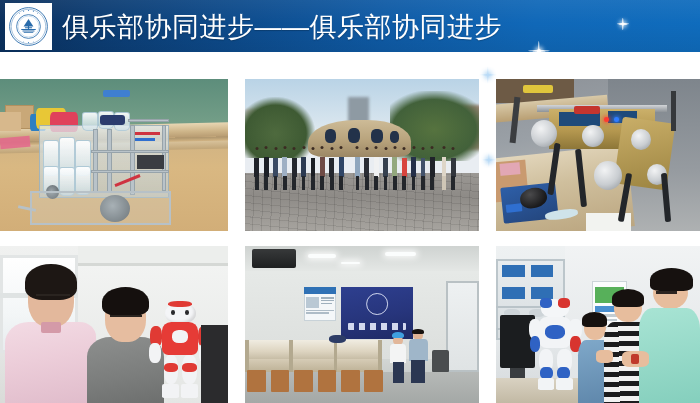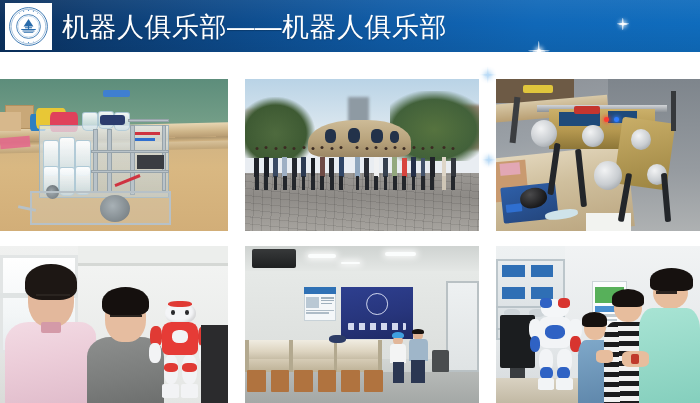--- a/index.html
+++ b/index.html
@@ -279,21 +279,21 @@
           <circle cx="62" cy="12.5" r="1.3"></circle>
             <circle cx="28" cy="18" r="1.2"></circle>
           <circle cx="72" cy="18" r="1.2"></circle>
             <circle cx="50" cy="89.5" r="1.4"></circle>
           <circle cx="38" cy="87.5" r="1.2"></circle>
             <circle cx="62" cy="87.5" r="1.2"></circle>
         </g>
       </svg>
     </div>
 
-    <div class="slide-title">机器人俱乐部——机器人俱乐部</div>
+    <div class="slide-title">俱乐部协同进步——俱乐部协同进步</div>
 
     <div class="sparkle" style="left:617px; top:18px; width:12px; height:12px;">
       <i class="sp-core"></i>
       <i class="sp-h" style="width:12px;"></i>
       <i class="sp-v" style="height:12px;"></i>
       <i class="sp-d1" style="width:8px;"></i>
       <i class="sp-d2" style="width:8px;"></i>
     </div>
     <div class="sparkle" style="left:528px; top:40px; width:22px; height:22px;">
       <i class="sp-core" style="width:4px;height:4px;"></i>

